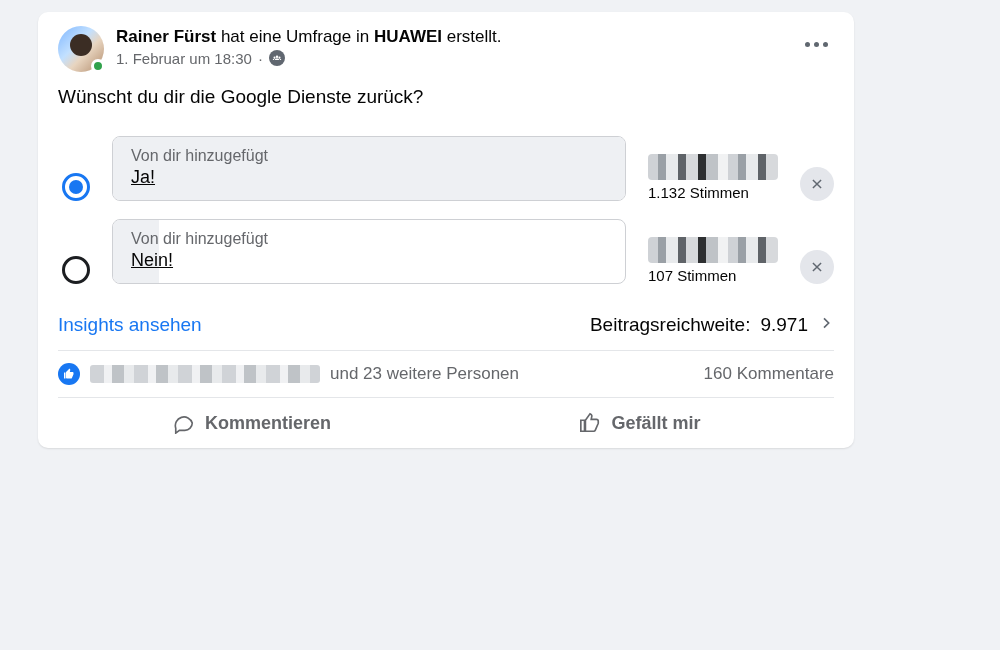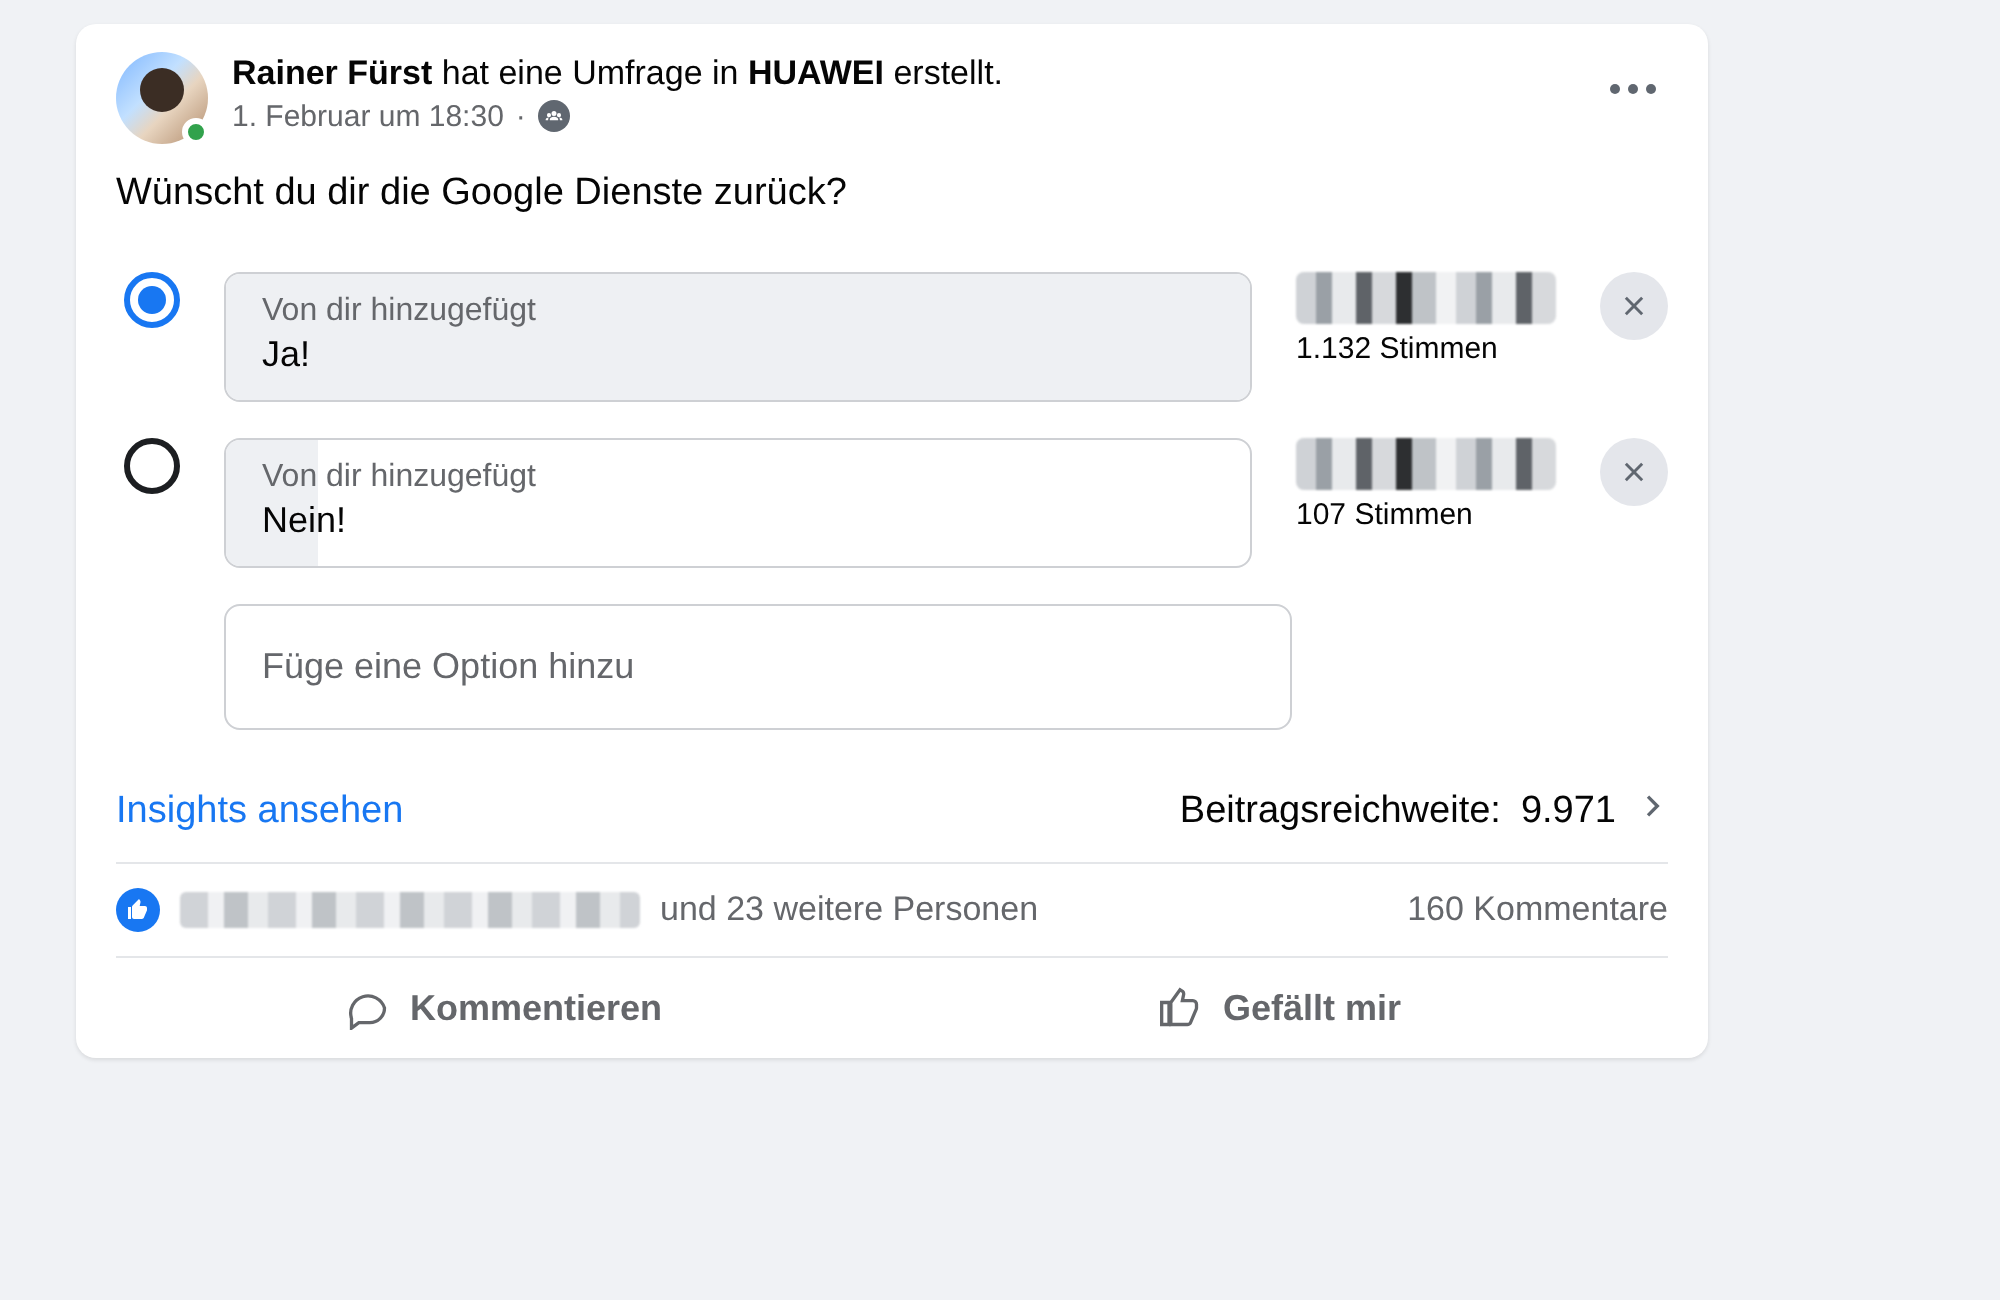--- a/index.html
+++ b/index.html
@@ -57,38 +57,38 @@
   }
   .aud-icon svg { width:10px; height:10px; fill:#fff; }
   .dots { width:36px; height:36px; border-radius:50%; display:flex; align-items:center; justify-content:center; cursor:pointer; }
   .dots span { width:5px; height:5px; background:#606770; border-radius:50%; margin:0 2px; }
 
   
   .question { font-size:19px; margin:14px 0 28px; }
 
   
   .poll { padding-left:4px; }
-  .poll-row { display:flex; align-items:flex-start; gap:22px; margin-bottom:18px; }
+  .poll-row { display:flex; align-items:flex-end; gap:22px; margin-bottom:18px; }
   .radio {
     width:28px; height:28px; border-radius:50%; border:3px solid #1c1e21;
     display:flex; align-items:center; justify-content:center; flex:none; cursor:pointer;
   }
   .radio.selected { border-color:var(--fb-blue); }
   .radio.selected::after { content:""; width:14px; height:14px; border-radius:50%; background:var(--fb-blue); }
 
   .opt-box {
     flex:1; border:1px solid var(--fb-border); border-radius:8px;
     padding:10px 18px 12px; position:relative; overflow:hidden; min-height:64px;
   }
   .opt-box .fill {
     position:absolute; inset:0; background:#eef0f3; z-index:0;
   }
   .opt-box .content { position:relative; z-index:1; }
   .opt-sub { font-size:16px; color:var(--fb-sub); }
-  .opt-main { font-size:18px; color:var(--fb-text); margin-top:2px; }
+  .opt-main { font-size:18px; color:var(--fb-text); margin-top:2px;text-decoration:underline; }
 
   .vote-col { width:130px; flex:none; }
   .voter-strip {
     height:26px; border-radius:4px; margin-bottom:4px; filter: blur(0.4px);
     background:
       repeating-linear-gradient(90deg,
         #cfd2d6 0 10px, #9aa0a6 10px 18px, #e8eaec 18px 30px,
         #5f6368 30px 38px, #d7d9dc 38px 50px, #2d2f31 50px 58px,
         #bfc3c7 58px 70px, #f1f2f3 70px 80px);
     background-size: 160px 100%;
@@ -216,21 +216,20 @@
           <div class="voter-strip"></div>
           <div class="vote-count">107 Stimmen</div>
         </div>
         <div class="remove">
           <svg viewBox="0 0 24 24">
               <path d="M5 5l14 14M19 5L5 19"></path>
             </svg>
         </div>
       </div>
 
-      <div class="add-option">Füge eine Option hinzu</div>
     </div>
 
     <div class="insights">
       <div class="link">Insights ansehen</div>
       <div class="reach">
         <span>Beitragsreichweite:</span>
         <span>9.971</span>
         <span class="chev">
           <svg viewBox="0 0 24 24">
               <polyline points="9 5 16 12 9 19"></polyline>

